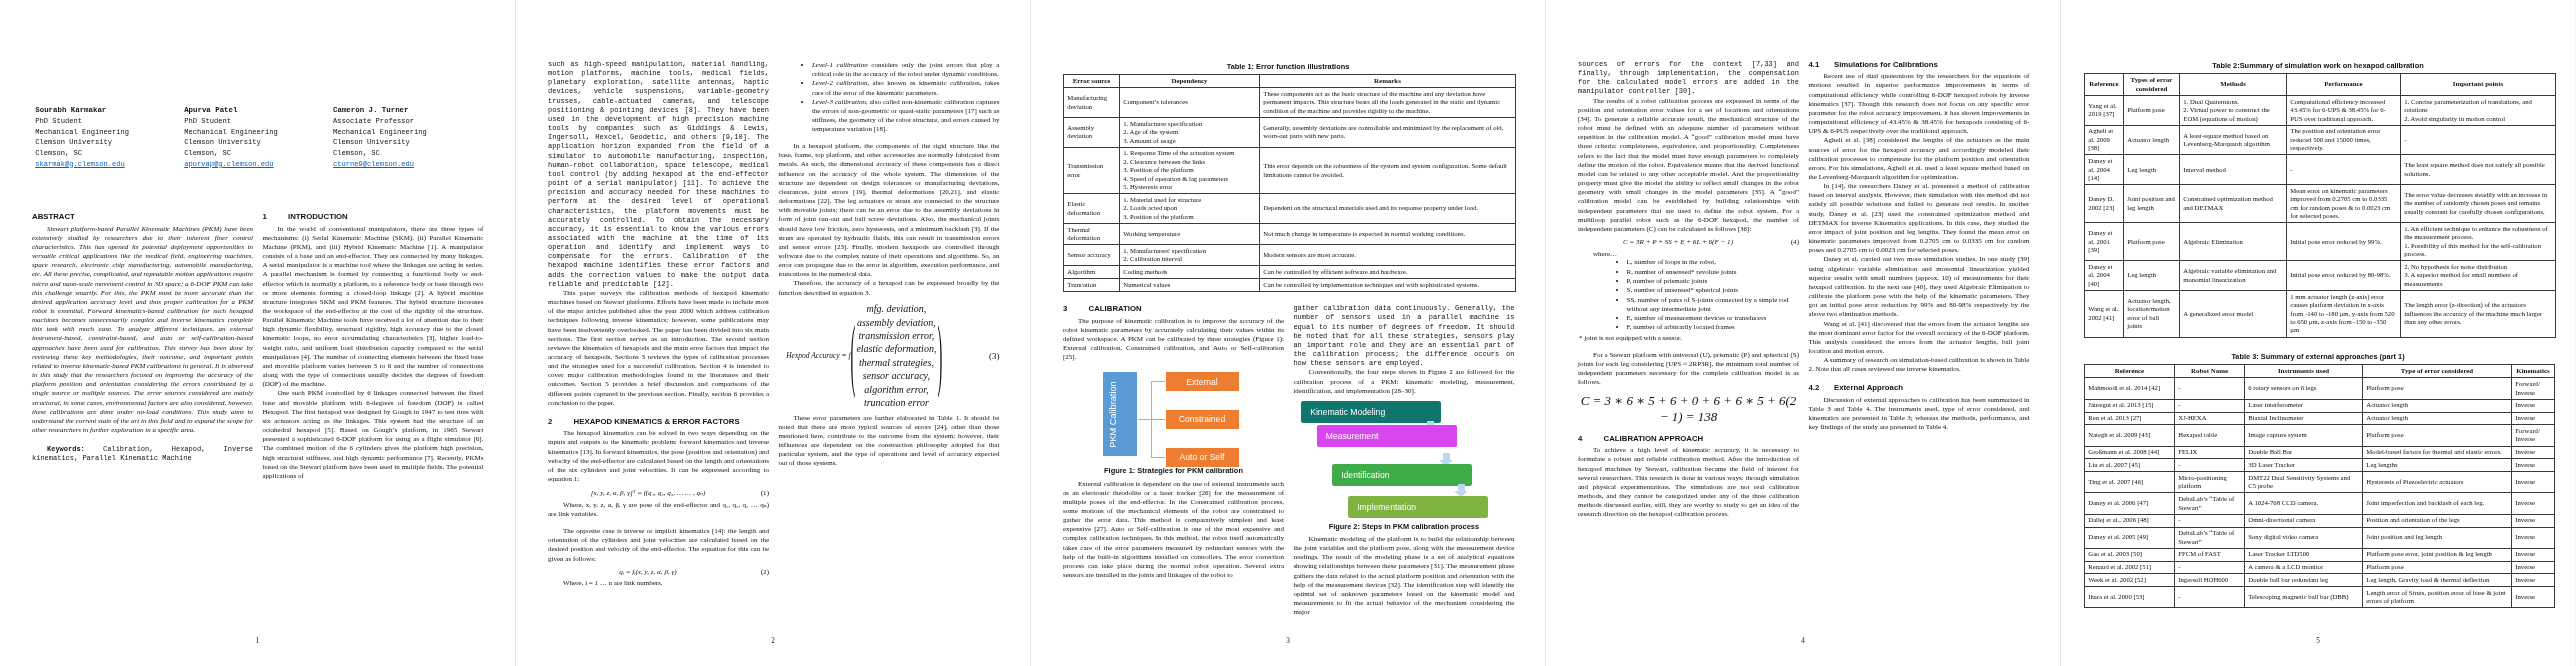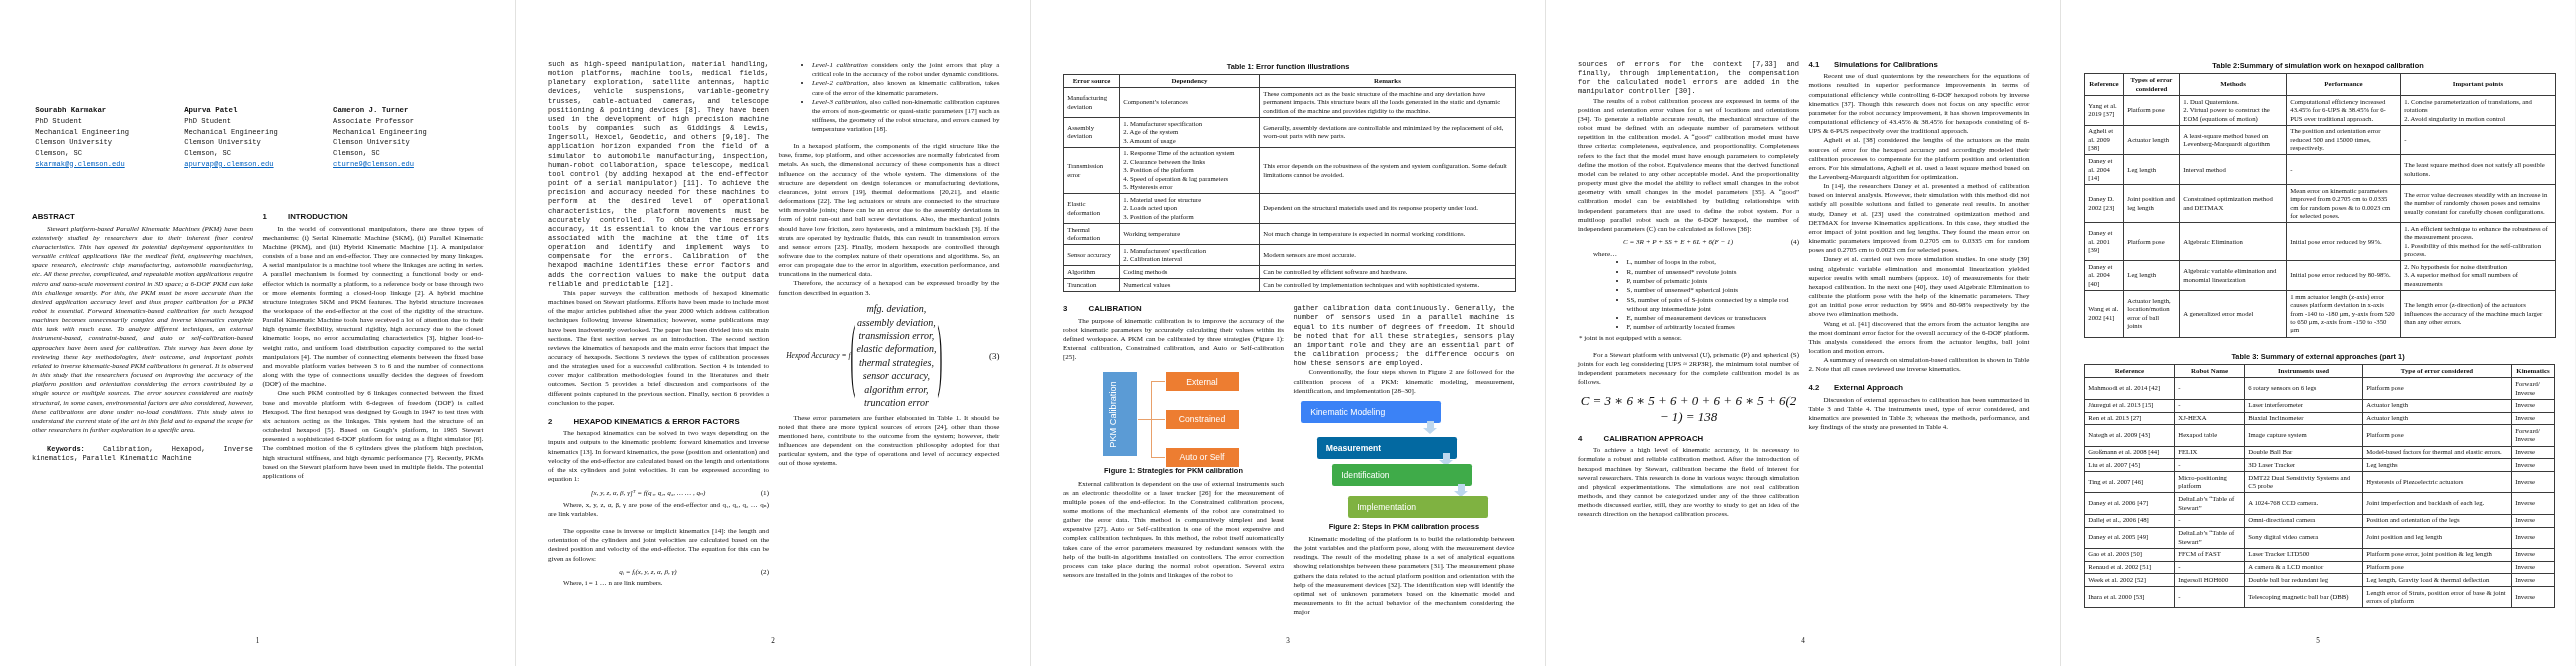--- a/index.html
+++ b/index.html
@@ -54,22 +54,22 @@
   .t3 col.c1{width:90px}.t3 col.c2{width:70px}.t3 col.c3{width:118px}.t3 col.c4{width:149px}.t3 col.c5{width:43px}
   
   .fig1{position:relative;width:150px;height:96px;margin:5.6px auto 2.2px;}
   .fig1-root{position:absolute;left:4.4px;top:4.4px;width:34px;height:84px;background:#5b9bd5;}
   .fig1-rootlabel{position:absolute;left:-24.5px;top:31px;width:83px;height:23px;transform:rotate(-90deg);color:#fff;font-family:"Liberation Sans","DejaVu Sans",sans-serif;font-size:9.2px;line-height:1.25;text-align:center;}
   .fig1-child{position:absolute;left:67px;width:73px;height:19px;background:#ed7d31;color:#fff;font-family:"Liberation Sans","DejaVu Sans",sans-serif;font-size:8.6px;display:flex;align-items:center;justify-content:center;}
   .fig1-line{position:absolute;background:#e8a06a;}
   
   .fig2{position:relative;width:200px;height:119px;margin:5.6px 0 1.1px 7.8px;}
   .fig2-step{position:absolute;width:140px;height:22px;border-radius:2.2px;color:#fff;font-family:"Liberation Sans","DejaVu Sans",sans-serif;font-size:8.6px;display:flex;align-items:center;padding-left:9px;box-sizing:border-box;}
-  .st1{background:#3b82f6;left:0;top:0;}
-  .st2{background:#0369a1;left:15.6px;top:36px;font-weight:bold;}
+  .st1{background:#0f766e;left:0;top:0;}
+  .st2{background:#d946ef;left:15.6px;top:24px;}
   .st3{background:#3fab49;left:31px;top:63px;}
   .st4{background:#7fb241;left:47px;top:95px;}
   .fig2-arrow{position:absolute;width:14.5px;}
   .fig2-arrow .stem{width:7.2px;height:6.1px;background:#bdd7ee;margin:0 auto;}
   .fig2-arrow .head{width:0;height:0;border-left:7.2px solid transparent;border-right:7.2px solid transparent;border-top:6.7px solid #bdd7ee;}
 </style>
 </head>
 <body>
 
 <div class="page">

